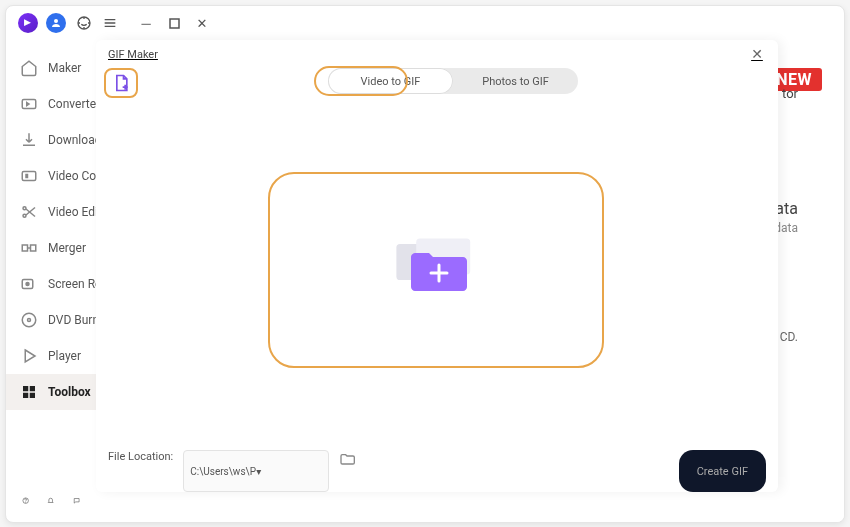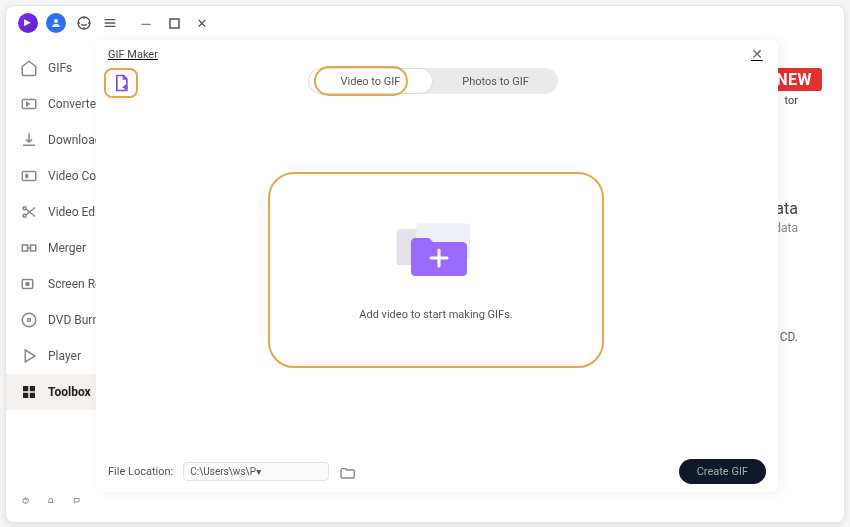--- a/index.html
+++ b/index.html
@@ -26,46 +26,46 @@
 .nav-icon { width: 18px; height: 18px; flex: 0 0 18px; display: flex; align-items: center; justify-content: center; }
 .nav-icon svg { width: 100%; height: 100%; }
 .sidebar-spacer { flex: 1; }
 .sidebar-bottom { display: flex; gap: 18px; padding: 12px 16px; }
 .sb-bottom-icon { width: 18px; height: 18px; display: flex; align-items: center; justify-content: center; color: #555; }
 
 .main-area { flex: 1; position: relative; background: #fff; }
 
 .new-badge { position: absolute; right: 22px; top: 28px; background: #e3312e; color: #fff; font-size: 16px; font-weight: 700; padding: 2px 10px; border-radius: 3px; letter-spacing: 0.5px; }
 .bg-text { position: absolute; right: 46px; color: #444; font-size: 13px; }
-.bg-text.t1 { top: 46px; font-size: 11px; margin-top: 8px; }
+.bg-text.t1 { top: 46px; font-size: 13px; }
 .bg-text.t2 { top: 159px; font-size: 16px; }
 .bg-text.t3 { top: 181px; color: #888; font-size: 12px; }
 .bg-text.t4 { top: 290px; color: #666; font-size: 12px; }
 
 
 .modal { position: absolute; left: 0; top: 0; width: 682px; height: 452px; background: #fff; border-radius: 6px; box-shadow: 4px 0 12px rgba(0,0,0,0.06); }
 .modal-header { height: 22px; padding: 6px 12px 0 12px; display: flex; align-items: center; text-decoration: underline; }
 .modal-title { font-size: 11px; color: #444; flex: 1; }
 .modal-close { width: 18px; height: 18px; display: flex; align-items: center; justify-content: center; color: #666; font-size: 14px; }
 
 .add-btn-wrap { position: absolute; left: 8px; top: 28px; width: 34px; height: 30px; border: 2px solid #e8a54a; border-radius: 8px; display: flex; align-items: center; justify-content: center; }
 .add-btn-inner { width: 20px; height: 20px; color: #7b50e6; }
 
-.tabs-wrap { position: absolute; left: 212px; top: 28px; width: 250px; height: 26px; background: #eaeaea; border-radius: 13px; display: flex; }
+.tabs-wrap { position: absolute; left: 232px; top: 28px; width: 250px; height: 26px; background: #eaeaea; border-radius: 13px; display: flex; }
 .tab { flex: 1; display: flex; align-items: center; justify-content: center; font-size: 11px; color: #555; border-radius: 13px; cursor: pointer; }
 .tab.active { background: #fff; box-shadow: 0 0 0 1px #ddd inset; }
 .tab-highlight { position: absolute; left: 218px; top: 26px; width: 94px; height: 30px; border: 2px solid #e8a54a; border-radius: 15px; pointer-events: none; }
 
 .drop-zone { position: absolute; left: 172px; top: 132px; width: 336px; height: 196px; border: 2px solid #e8a54a; border-radius: 26px; display: flex; flex-direction: column; align-items: center; justify-content: center; gap: 18px; }
 .folder-icon { width: 90px; height: 70px; position: relative; }
 .folder-back { position: absolute; inset: 0; }
 .folder-front { position: absolute; left: 18px; top: 14px; width: 60px; height: 44px; }
 .drop-text { font-size: 11px; color: #555; }
 
-.footer { position: absolute; bottom: 0; left: 0; right: 0; height: 42px; display: flex; align-items: center; padding: 0 12px; gap: 10px; }
+.footer { position: absolute; bottom: 0; left: 0; right: 0; height: 42px; display: flex; padding: 0 12px; gap: 10px; }
 .file-loc-label { font-size: 11px; color: #555; }
 .file-loc-select { display: flex; align-items: center; background: #fafafa; border: 1px solid #e3e3e3; border-radius: 4px; padding: 3px 6px; font-size: 10px; color: #555; width: 146px; }
 .file-loc-select span { flex: 1; overflow: hidden; white-space: nowrap; }
 .browse-icon { width: 16px; height: 14px; color: #888; }
 .footer-spacer { flex: 1; }
 .create-btn { background: #0f172a; color: #aaa; border: none; font-size: 11px; padding: 6px 18px; border-radius: 14px; }
 </style>
 </head>
 <body>
 
@@ -106,21 +106,21 @@
   </div>
 
   <div class="body-layout">
     <div class="sidebar">
       <div class="nav-item">
         <span class="nav-icon">
             <svg viewBox="0 0 24 24" fill="none" stroke="#888" stroke-width="2">
               <path d="M3 10l9-7 9 7v10a2 2 0 01-2 2H5a2 2 0 01-2-2z"></path>
             </svg>
           </span>
-        <span>GIFs</span>
+        <span>Maker</span>
       </div>
       <div class="nav-item">
         <span class="nav-icon">
             <svg viewBox="0 0 24 24" fill="none" stroke="#888" stroke-width="2">
               <rect x="3" y="6" width="18" height="12" rx="2"></rect>
               <path d="M9 10l3 2-3 2z" fill="#888"></path>
             </svg>
           </span>
         <span>Converter</span>
       </div>
@@ -256,21 +256,20 @@
             <svg class="folder-back" viewBox="0 0 100 80">
               <rect x="6" y="10" width="60" height="40" rx="4" fill="#e2e2ea"></rect>
               <rect x="28" y="4" width="60" height="40" rx="4" fill="#efeff6"></rect>
             </svg>
             <svg class="folder-front" viewBox="0 0 60 44">
               <path d="M2 8c0-2 2-4 4-4h14l4 4h30c2 0 4 2 4 4v26c0 2-2 4-4 4H6c-2 0-4-2-4-4z" fill="#9b6bff"></path>
               <line x1="30" y1="16" x2="30" y2="32" stroke="#fff" stroke-width="3" stroke-linecap="round"></line>
               <line x1="22" y1="24" x2="38" y2="24" stroke="#fff" stroke-width="3" stroke-linecap="round"></line>
             </svg>
           </div>
-          <div class="drop-text">Add video to start making GIFs.</div>
         </div>
 
         <div class="footer">
           <span class="file-loc-label">File Location:</span>
           <div class="file-loc-select">
             <span>C:\Users\ws\Pictures\Wonders</span>
             <span>▾</span>
           </div>
           <span class="browse-icon">
             <svg viewBox="0 0 24 20" fill="none" stroke="currentColor" stroke-width="2">

